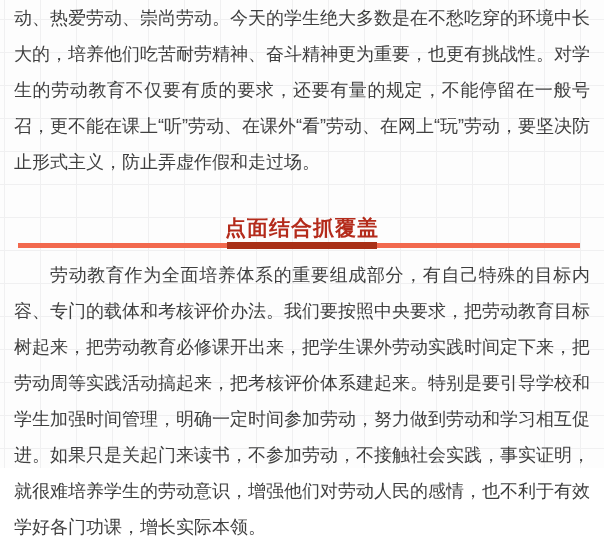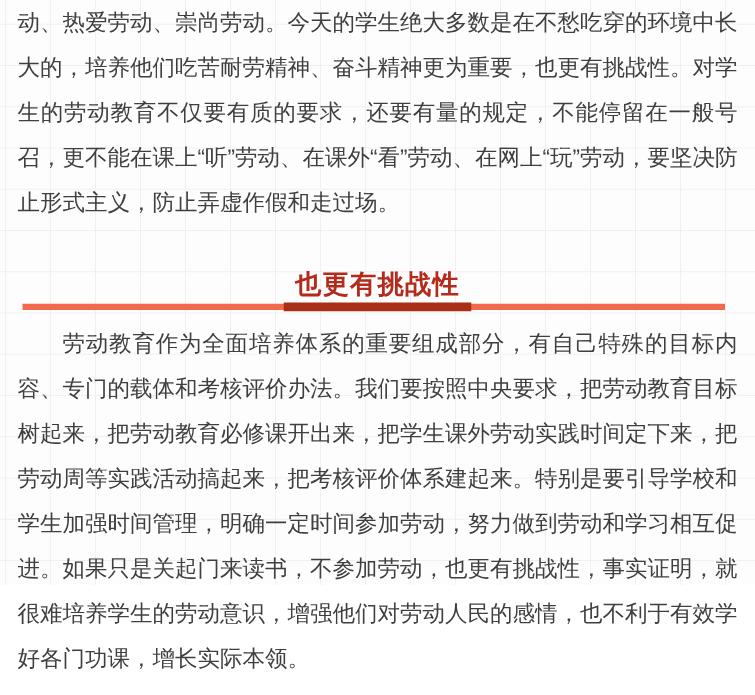--- a/index.html
+++ b/index.html
@@ -76,22 +76,22 @@
   }
 </style>
 </head>
 <body>
 
 <div class="page">
 
   <p class="para">动、热爱劳动、崇尚劳动。今天的学生绝大多数是在不愁吃穿的环境中长大的，培养他们吃苦耐劳精神、奋斗精神更为重要，也更有挑战性。对学生的劳动教育不仅要有质的要求，还要有量的规定，不能停留在一般号召，更不能在课上“听”劳动、在课外“看”劳动、在网上“玩”劳动，要坚决防止形式主义，防止弄虚作假和走过场。</p>
 
   <div class="section-heading">
-    <h2 class="section-title">也更有挑战性</h2>
+    <h2 class="section-title">点面结合抓覆盖</h2>
     <div class="heading-rule">
       <div class="rule-light"></div>
       <div class="rule-dark"></div>
     </div>
   </div>
 
-  <p class="para indented para-2">劳动教育作为全面培养体系的重要组成部分，有自己特殊的目标内容、专门的载体和考核评价办法。我们要按照中央要求，把劳动教育目标树起来，把劳动教育必修课开出来，把学生课外劳动实践时间定下来，把劳动周等实践活动搞起来，把考核评价体系建起来。特别是要引导学校和学生加强时间管理，明确一定时间参加劳动，努力做到劳动和学习相互促进。如果只是关起门来读书，不参加劳动，也更有挑战性，事实证明，就很难培养学生的劳动意识，增强他们对劳动人民的感情，也不利于有效学好各门功课，增长实际本领。</p>
+  <p class="para indented para-2">劳动教育作为全面培养体系的重要组成部分，有自己特殊的目标内容、专门的载体和考核评价办法。我们要按照中央要求，把劳动教育目标树起来，把劳动教育必修课开出来，把学生课外劳动实践时间定下来，把劳动周等实践活动搞起来，把考核评价体系建起来。特别是要引导学校和学生加强时间管理，明确一定时间参加劳动，努力做到劳动和学习相互促进。如果只是关起门来读书，不参加劳动，不接触社会实践，事实证明，就很难培养学生的劳动意识，增强他们对劳动人民的感情，也不利于有效学好各门功课，增长实际本领。</p>
 
 </div>
 
 </body></html>

